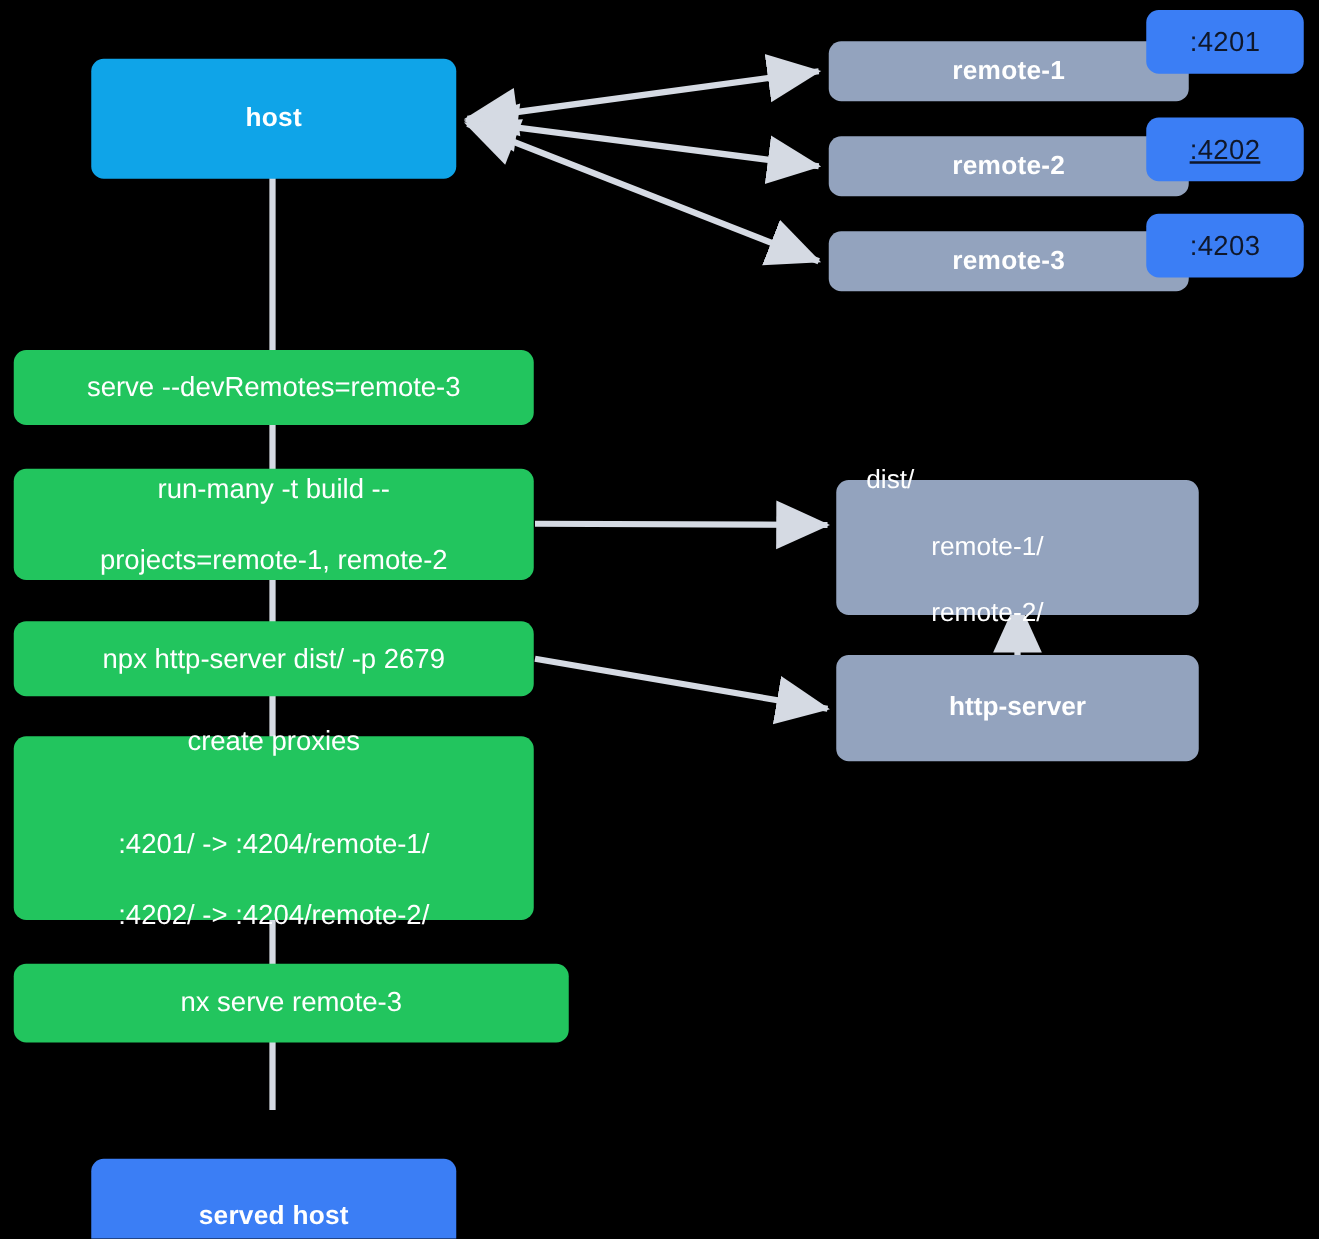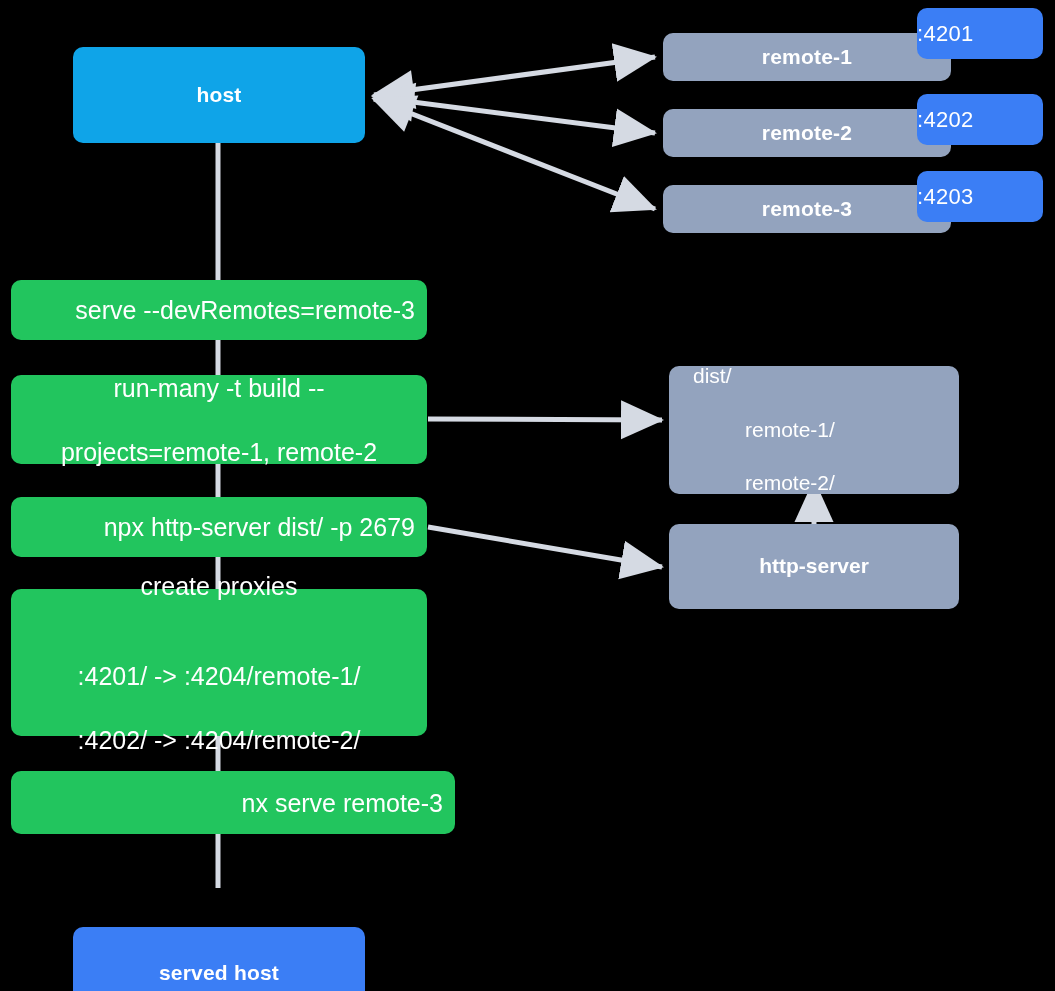--- a/index.html
+++ b/index.html
@@ -55,46 +55,46 @@
   }
   .node.remote {
     background: #93a3be;
     font-weight: bold;
     font-size: 21px;
     letter-spacing: 0.2px;
   }
   .node.cmd {
     background: #22c55e;
     font-weight: normal;
-    font-size: 25px;
-    justify-content: flex-end;
+    font-size: 22px;
   }
   .node.artifact {
     background: #93a3be;
     font-weight: normal;
     font-size: 21px;
     justify-content: flex-start;
     text-align: left;
     padding-left: 24px;
   }
   .node.service {
     background: #93a3be;
     font-weight: bold;
     font-size: 21px;
   }
   .badge {
     position: absolute;
     box-sizing: border-box;
     background: #3b7ef5;
-    color: #ffffff;
+    color: #0f172a;
     border-radius: 10px;
     font-size: 22px;
     font-weight: normal;
     display: flex;
     align-items: center;
+    justify-content: center;
     letter-spacing: 0.3px;
   }
   .multiline {
     display: block;
     width: 100%;
   }
   .multiline .ln { display: block; }
   .proxy-title { display:block; margin-bottom: 26px; }
   .indent { padding-left: 52px; display:block; }
 </style>
@@ -169,32 +169,32 @@
   <div class="node remote" style="left:663px; top:33px; width:288px; height:48px;">
     <span>remote-1</span>
   </div>
   <div class="badge" style="left:917px; top:8px; width:126px; height:51px;">
     <span>:4201</span>
   </div>
 
   <div class="node remote" style="left:663px; top:109px; width:288px; height:48px;">
     <span>remote-2</span>
   </div>
-  <div class="badge" style="left:917px; top:94px; width:126px; height:51px;">
+  <div class="badge" style="left:917px; top:94px; width:126px; height:51px;text-decoration:underline;">
     <span>:4202</span>
   </div>
 
   <div class="node remote" style="left:663px; top:185px; width:288px; height:48px;">
     <span>remote-3</span>
   </div>
   <div class="badge" style="left:917px; top:171px; width:126px; height:51px;">
     <span>:4203</span>
   </div>
 
-  <div class="node artifact" style="left:669px; top:366px; width:290px; height:128px;">
+  <div class="node artifact" style="left:669px; top:384px; width:290px; height:108px;">
     <span class="multiline">
       <span class="ln">dist/</span>
       <span class="ln indent">remote-1/</span>
       <span class="ln indent">remote-2/</span>
     </span>
   </div>
 
   <div class="node service" style="left:669px; top:524px; width:290px; height:85px;">
     <span>http-server</span>
   </div>

